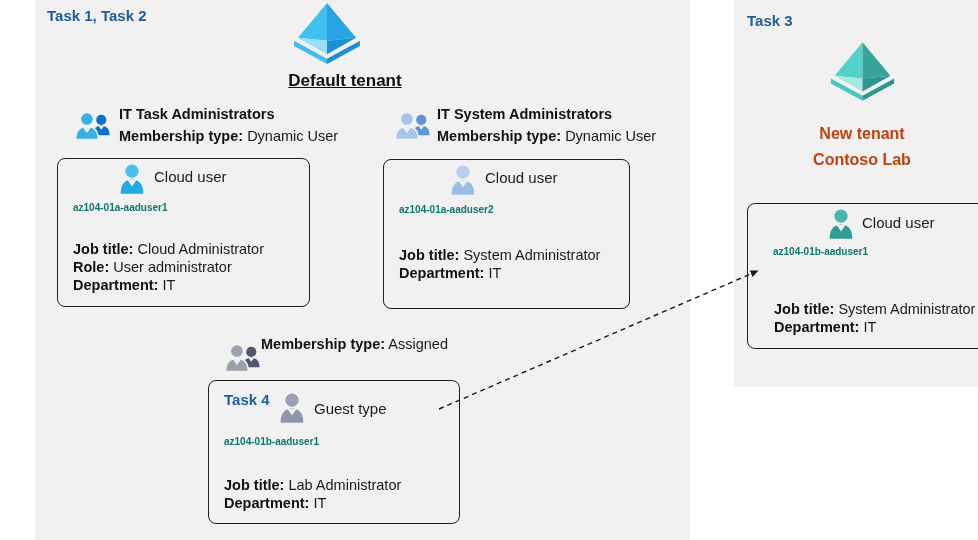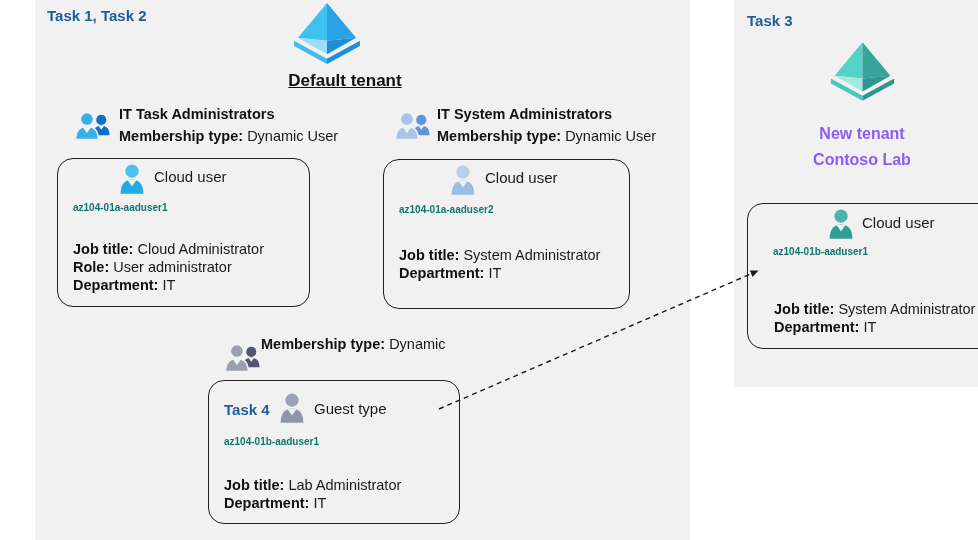--- a/index.html
+++ b/index.html
@@ -1,26 +1,26 @@
 <!DOCTYPE html>
 <html><head>
 <meta charset="utf-8">
 <style>
   html,body{margin:0;padding:0;background:#fff;}
   .canvas{position:relative;width:978px;height:540px;background:#ffffff;
           font-family:"Liberation Sans",sans-serif;color:#1a1a1a;overflow:hidden;margin-left:35px;}
   .panel{position:absolute;background:#f1f1f2;}
   .task{position:absolute;font-weight:bold;font-size:15px;color:#1e5c9a;}
   .tenant-title{position:absolute;font-weight:bold;font-size:17px;text-align:center;color:#111;}
-  .nt-title{position:absolute;font-weight:bold;font-size:16px;text-align:center;color:#8b5cf6;}
+  .nt-title{position:absolute;font-weight:bold;font-size:16px;text-align:center;color:#c2410c;}
   .group-label{position:absolute;font-size:14.5px;}
   .group-name{font-weight:bold;font-size:14.5px;color:#111;}
   .membership{margin-top:6px;font-size:14.5px;text-align:right;}
   .b{font-weight:bold;color:#111;}
-  .userbox{position:absolute;border:1.4px solid #1f1f1f;border-radius:16px;background:transparent;text-decoration:underline;}
+  .userbox{position:absolute;border:1.4px solid #1f1f1f;border-radius:8px;background:transparent;text-decoration:underline;}
   .type-label{position:absolute;font-size:15px;}
   .task-inbox{position:absolute;font-weight:bold;font-size:15px;color:#1e5c9a;}
   .username{position:absolute;font-weight:bold;font-size:10px;color:#0f766e;}
   .attrs{position:absolute;font-size:14.5px;line-height:18px;}
   svg.icon{position:absolute;display:block;}
   .overlay{position:absolute;left:0;top:0;pointer-events:none;}
 </style>
 </head>
 <body>
 
@@ -74,21 +74,21 @@
     </svg>
   <div class="group-label" style="left:402px;top:106px;">
     <div class="group-name">IT System Administrators</div>
     <div class="membership"><span class="b">Membership type:</span> <span>Dynamic User</span></div>
   </div>
 
   <svg class="icon" width="40" height="33" viewBox="0 0 34 30" style="left:188px;top:342px;--front:#9aa0ac;--back:#515770;">
     <use href="#sym-group"></use>
     </svg>
   <div class="group-label" style="left:226px;top:330px;">
-    <div class="membership"><span class="b">Membership type:</span> <span>Dynamic</span></div>
+    <div class="membership"><span class="b">Membership type:</span> <span>Assigned</span></div>
   </div>
 
   <div class="userbox" style="left:22px;top:158px;width:251px;height:147px;">
     <svg class="icon" width="26" height="30" viewBox="0 0 26 30" style="left:61px;top:5px;--head:#49c0ef;--body:#21abe5;">
       <use href="#sym-person"></use>
       </svg>
     <div class="type-label" style="left:96px;top:9px;">Cloud user</div>
     <div class="username" style="left:15px;top:43px;">az104-01a-aaduser1</div>
     <div class="attrs" style="left:15px;top:81px;">
       <div><span class="b">Job title:</span> <span>Cloud Administrator</span></div>
@@ -103,21 +103,21 @@
       </svg>
     <div class="type-label" style="left:101px;top:9px;">Cloud user</div>
     <div class="username" style="left:15px;top:44px;">az104-01a-aaduser2</div>
     <div class="attrs" style="left:15px;top:86px;">
       <div><span class="b">Job title:</span> <span>System Administrator</span></div>
       <div><span class="b">Department:</span> <span>IT</span></div>
     </div>
   </div>
 
   <div class="userbox" style="left:173px;top:380px;width:250px;height:142px;">
-    <div class="task-inbox" style="left:15px;top:20px;">Task 4</div>
+    <div class="task-inbox" style="left:15px;top:10px;">Task 4</div>
     <svg class="icon" width="26" height="30" viewBox="0 0 26 30" style="left:70px;top:12px;--head:#9ba1b4;--body:#8f96ab;">
       <use href="#sym-person"></use>
       </svg>
     <div class="type-label" style="left:105px;top:19px;">Guest type</div>
     <div class="username" style="left:15px;top:55px;">az104-01b-aaduser1</div>
     <div class="attrs" style="left:15px;top:95px;">
       <div><span class="b">Job title:</span> <span>Lab Administrator</span></div>
       <div><span class="b">Department:</span> <span>IT</span></div>
     </div>
   </div>

